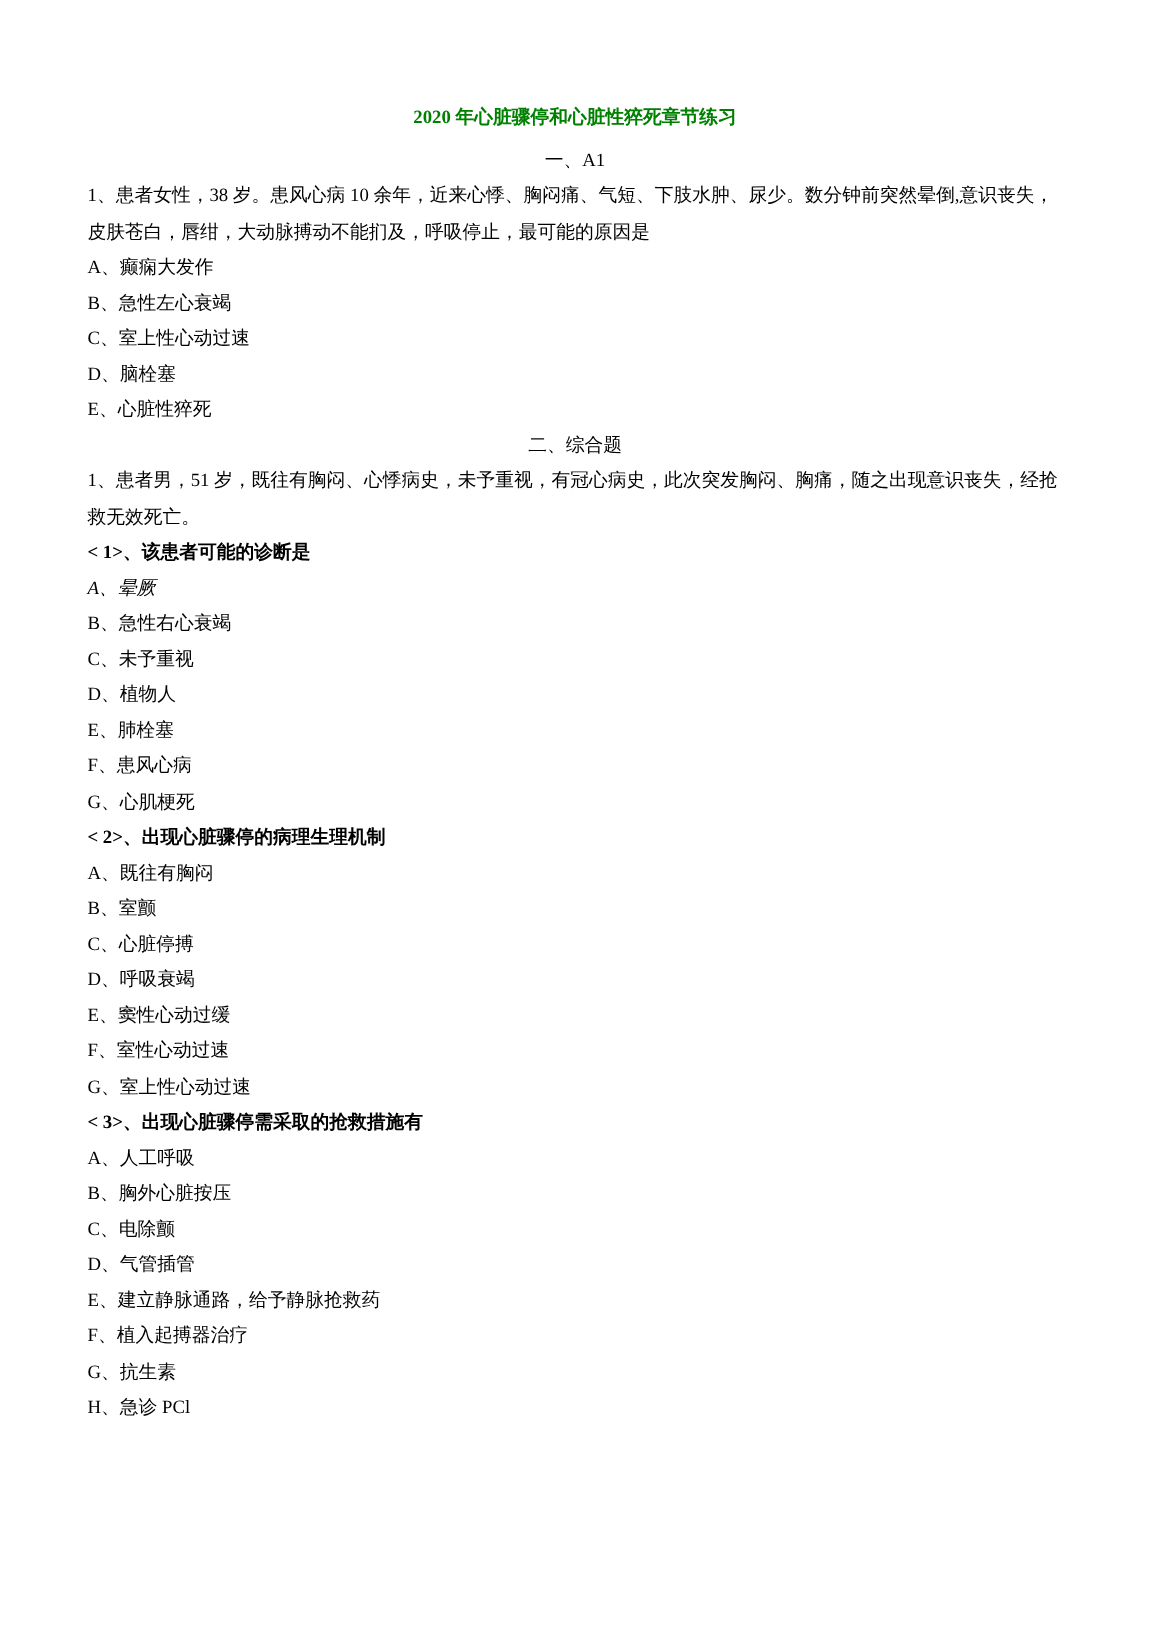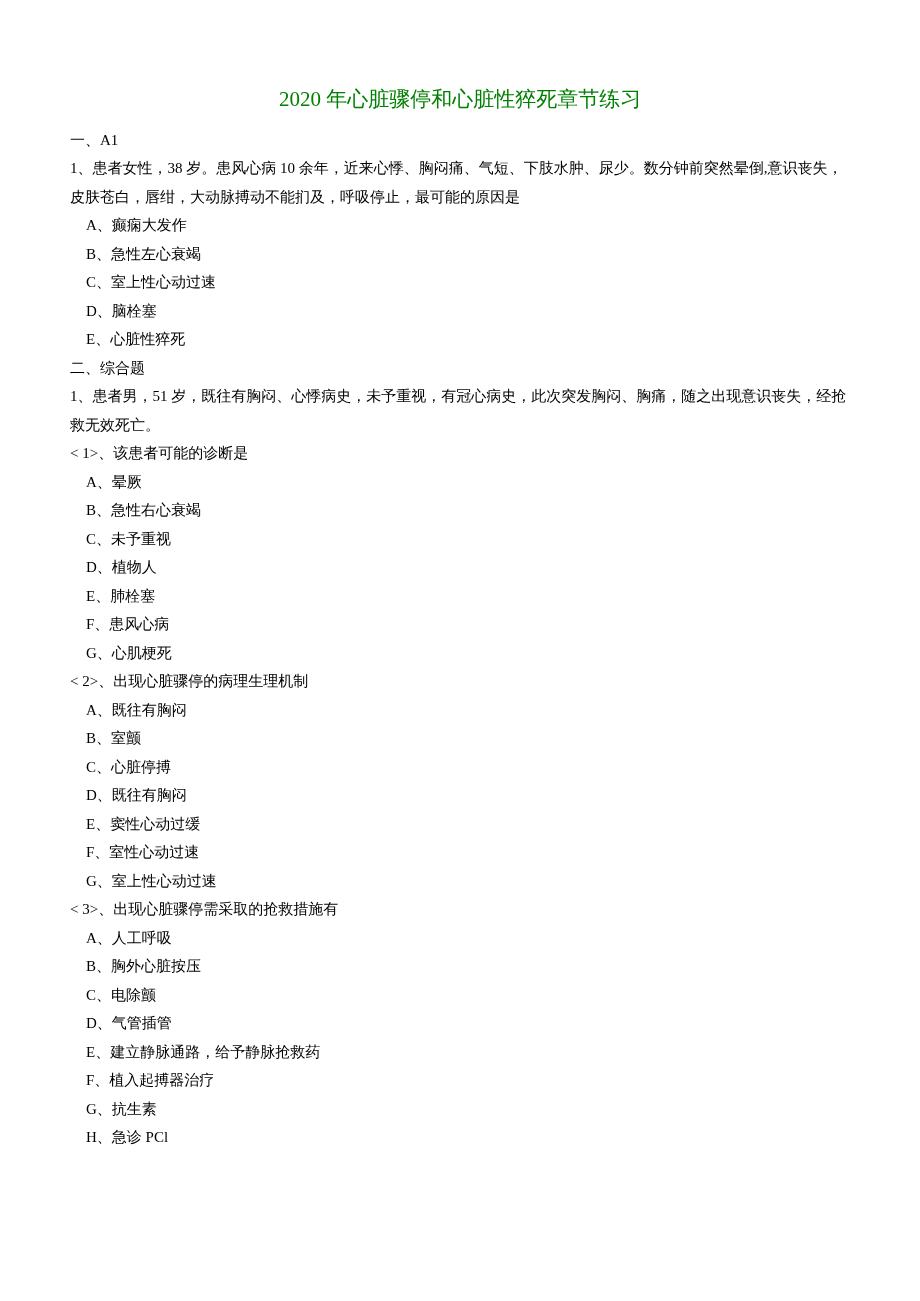--- a/index.html
+++ b/index.html
@@ -9,36 +9,36 @@
     font-size: 15px;
     line-height: 1.9;
     color: #000;
     background: #fff;
     width: 920px;
     box-sizing: border-box;
   }
   .title {
     text-align: center;
     color: #008000;
-    font-weight: normal;
-    font-size: 21px;
+    font-weight: bold;
+    font-size: 15px;
     margin-bottom: 6px;
   }
   .section-hdr {
     font-weight: normal;
+    text-align: center;
   }
   .stem {
     font-weight: normal;
   }
   .opt {
     font-weight: normal;
-    margin-left: 16px;
   }
   .sub {
-    font-weight: normal;
+    font-weight: bold;
   }
 </style>
 </head>
 <body>
 
 <div class="title">2020 年心脏骤停和心脏性猝死章节练习</div>
 
 <div class="section-hdr">一、A1</div>
 
 <div class="stem">1、患者女性，38 岁。患风心病 10 余年，近来心悸、胸闷痛、气短、下肢水肿、尿少。数分钟前突然晕倒,意识丧失，皮肤苍白，唇绀，大动脉搏动不能扪及，呼吸停止，最可能的原因是</div>
@@ -46,33 +46,33 @@
 <div class="opt">B、急性左心衰竭</div>
 <div class="opt">C、室上性心动过速</div>
 <div class="opt">D、脑栓塞</div>
 <div class="opt">E、心脏性猝死</div>
 
 <div class="section-hdr">二、综合题</div>
 
 <div class="stem">1、患者男，51 岁，既往有胸闷、心悸病史，未予重视，有冠心病史，此次突发胸闷、胸痛，随之出现意识丧失，经抢救无效死亡。</div>
 
 <div class="sub">&lt; 1&gt;、该患者可能的诊断是</div>
-<div class="opt" style="">A、晕厥</div>
+<div class="opt" style="font-style:italic">A、晕厥</div>
 <div class="opt">B、急性右心衰竭</div>
 <div class="opt">C、未予重视</div>
 <div class="opt">D、植物人</div>
 <div class="opt">E、肺栓塞</div>
 <div class="opt">F、患风心病</div>
 <div class="opt">G、心肌梗死</div>
 
 <div class="sub">&lt; 2&gt;、出现心脏骤停的病理生理机制</div>
 <div class="opt">A、既往有胸闷</div>
 <div class="opt">B、室颤</div>
 <div class="opt">C、心脏停搏</div>
-<div class="opt">D、既往有胸闷</div>
+<div class="opt">D、呼吸衰竭</div>
 <div class="opt">E、窦性心动过缓</div>
 <div class="opt">F、室性心动过速</div>
 <div class="opt">G、室上性心动过速</div>
 
 <div class="sub">&lt; 3&gt;、出现心脏骤停需采取的抢救措施有</div>
 <div class="opt">A、人工呼吸</div>
 <div class="opt">B、胸外心脏按压</div>
 <div class="opt">C、电除颤</div>
 <div class="opt">D、气管插管</div>
 <div class="opt">E、建立静脉通路，给予静脉抢救药</div>

